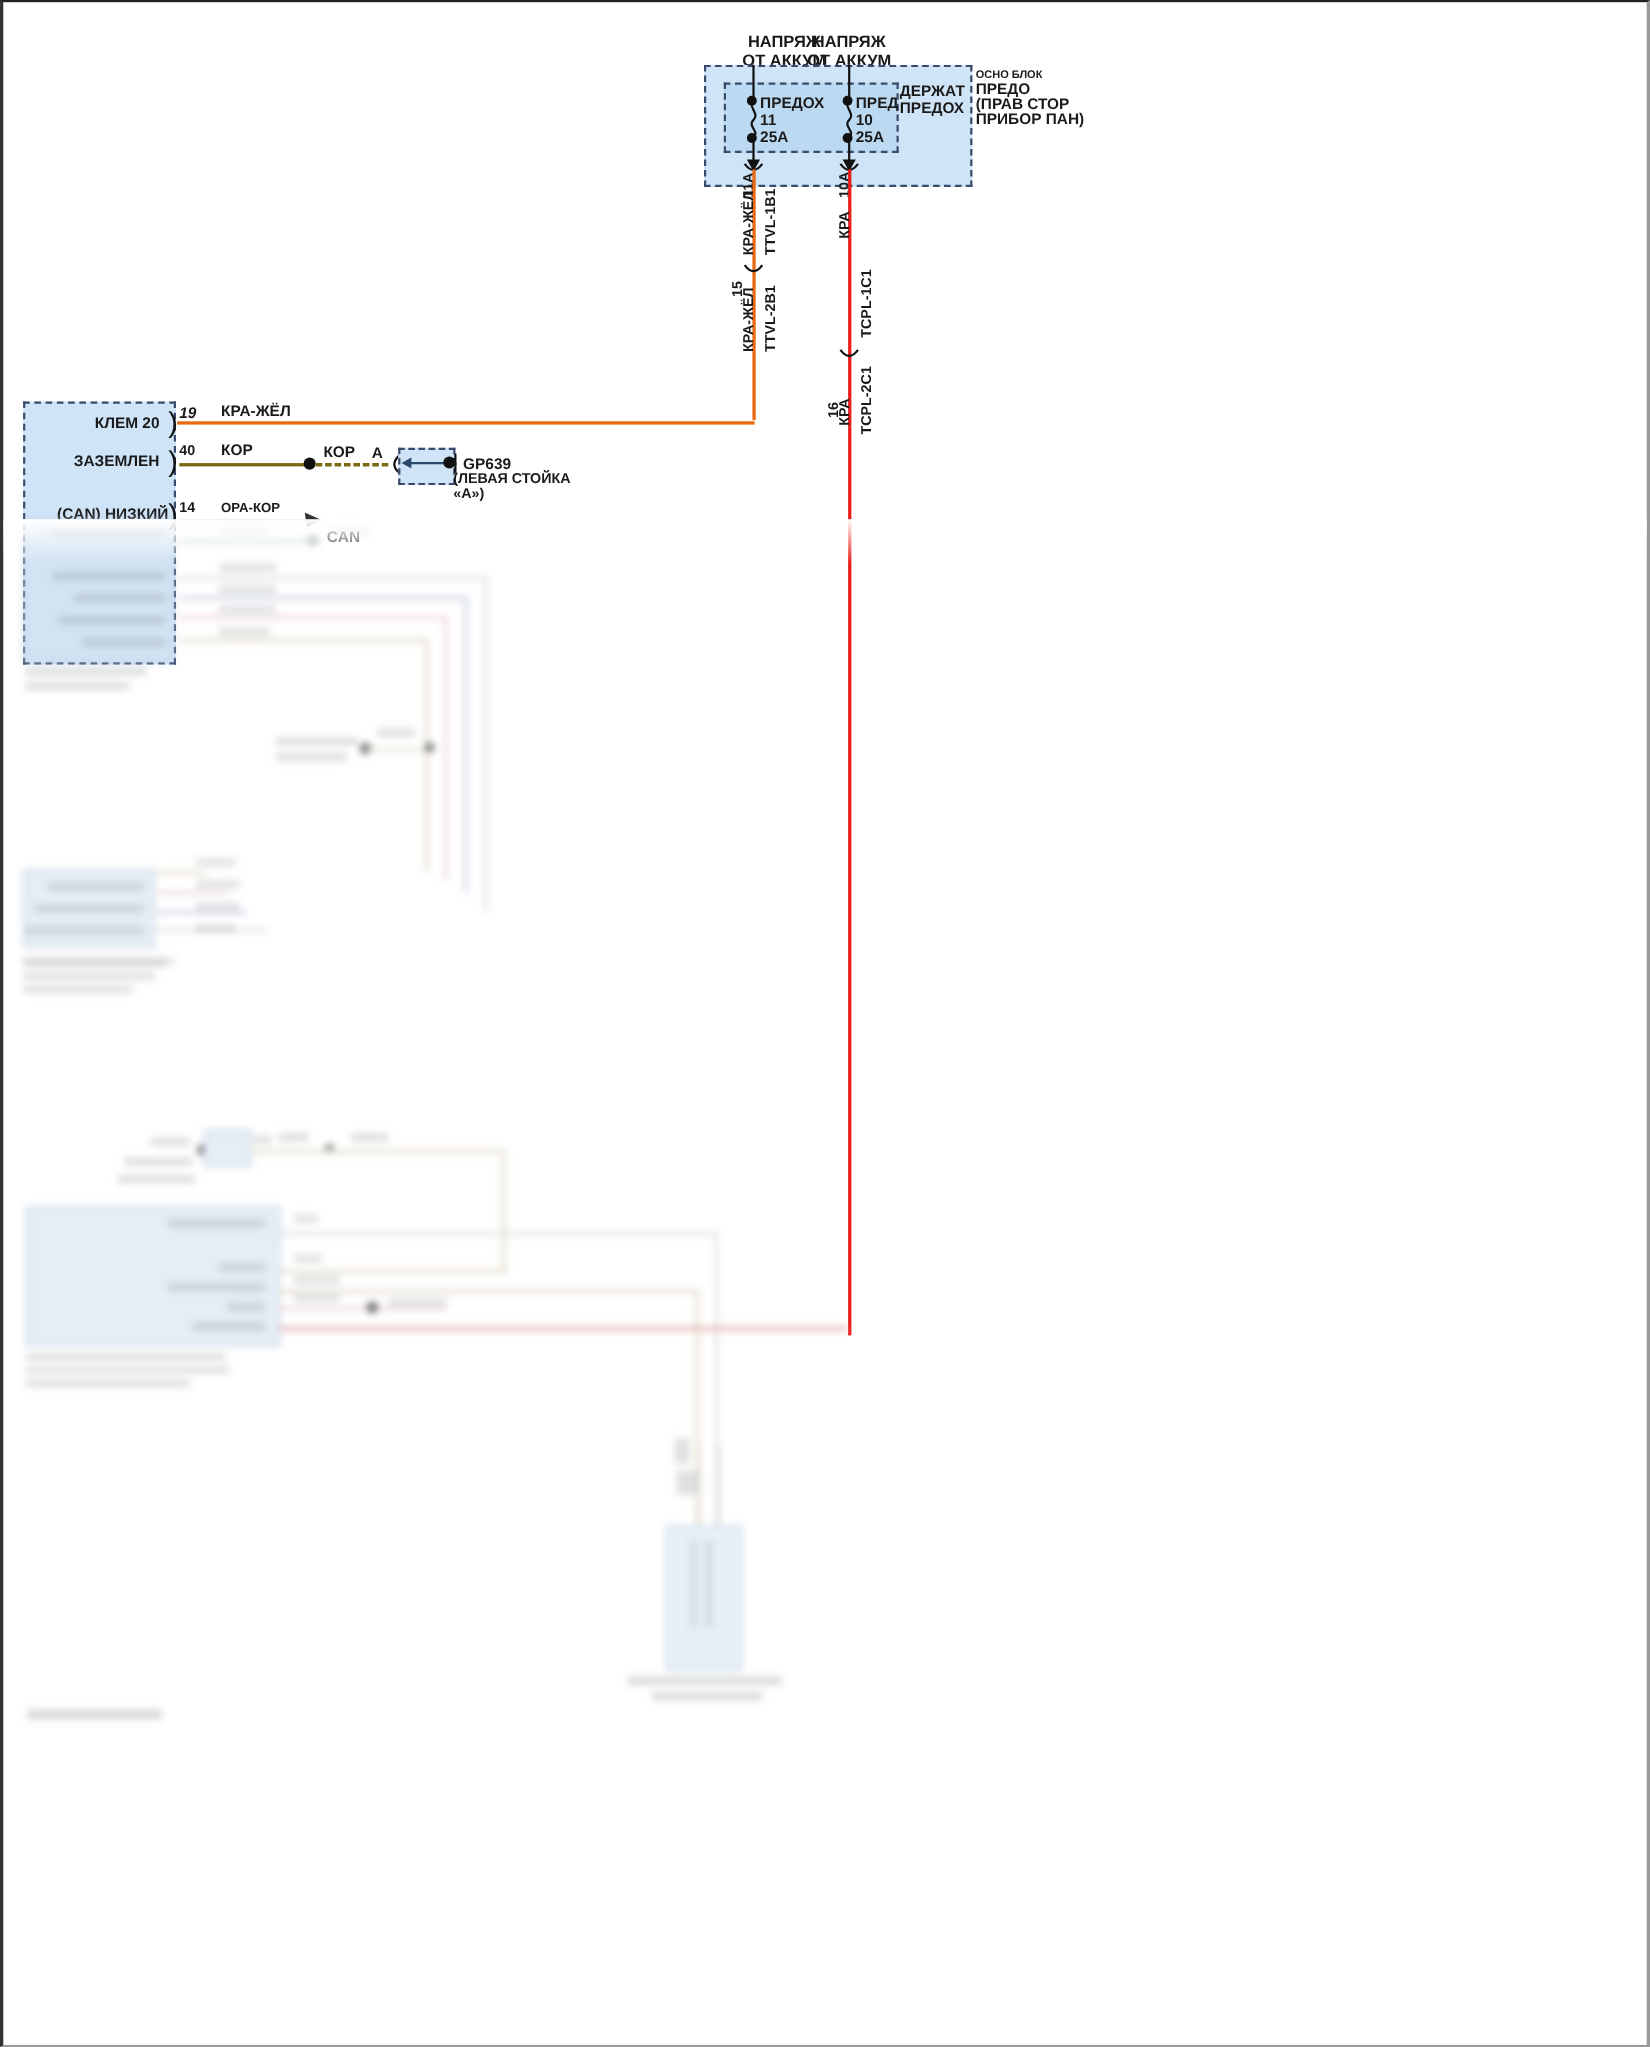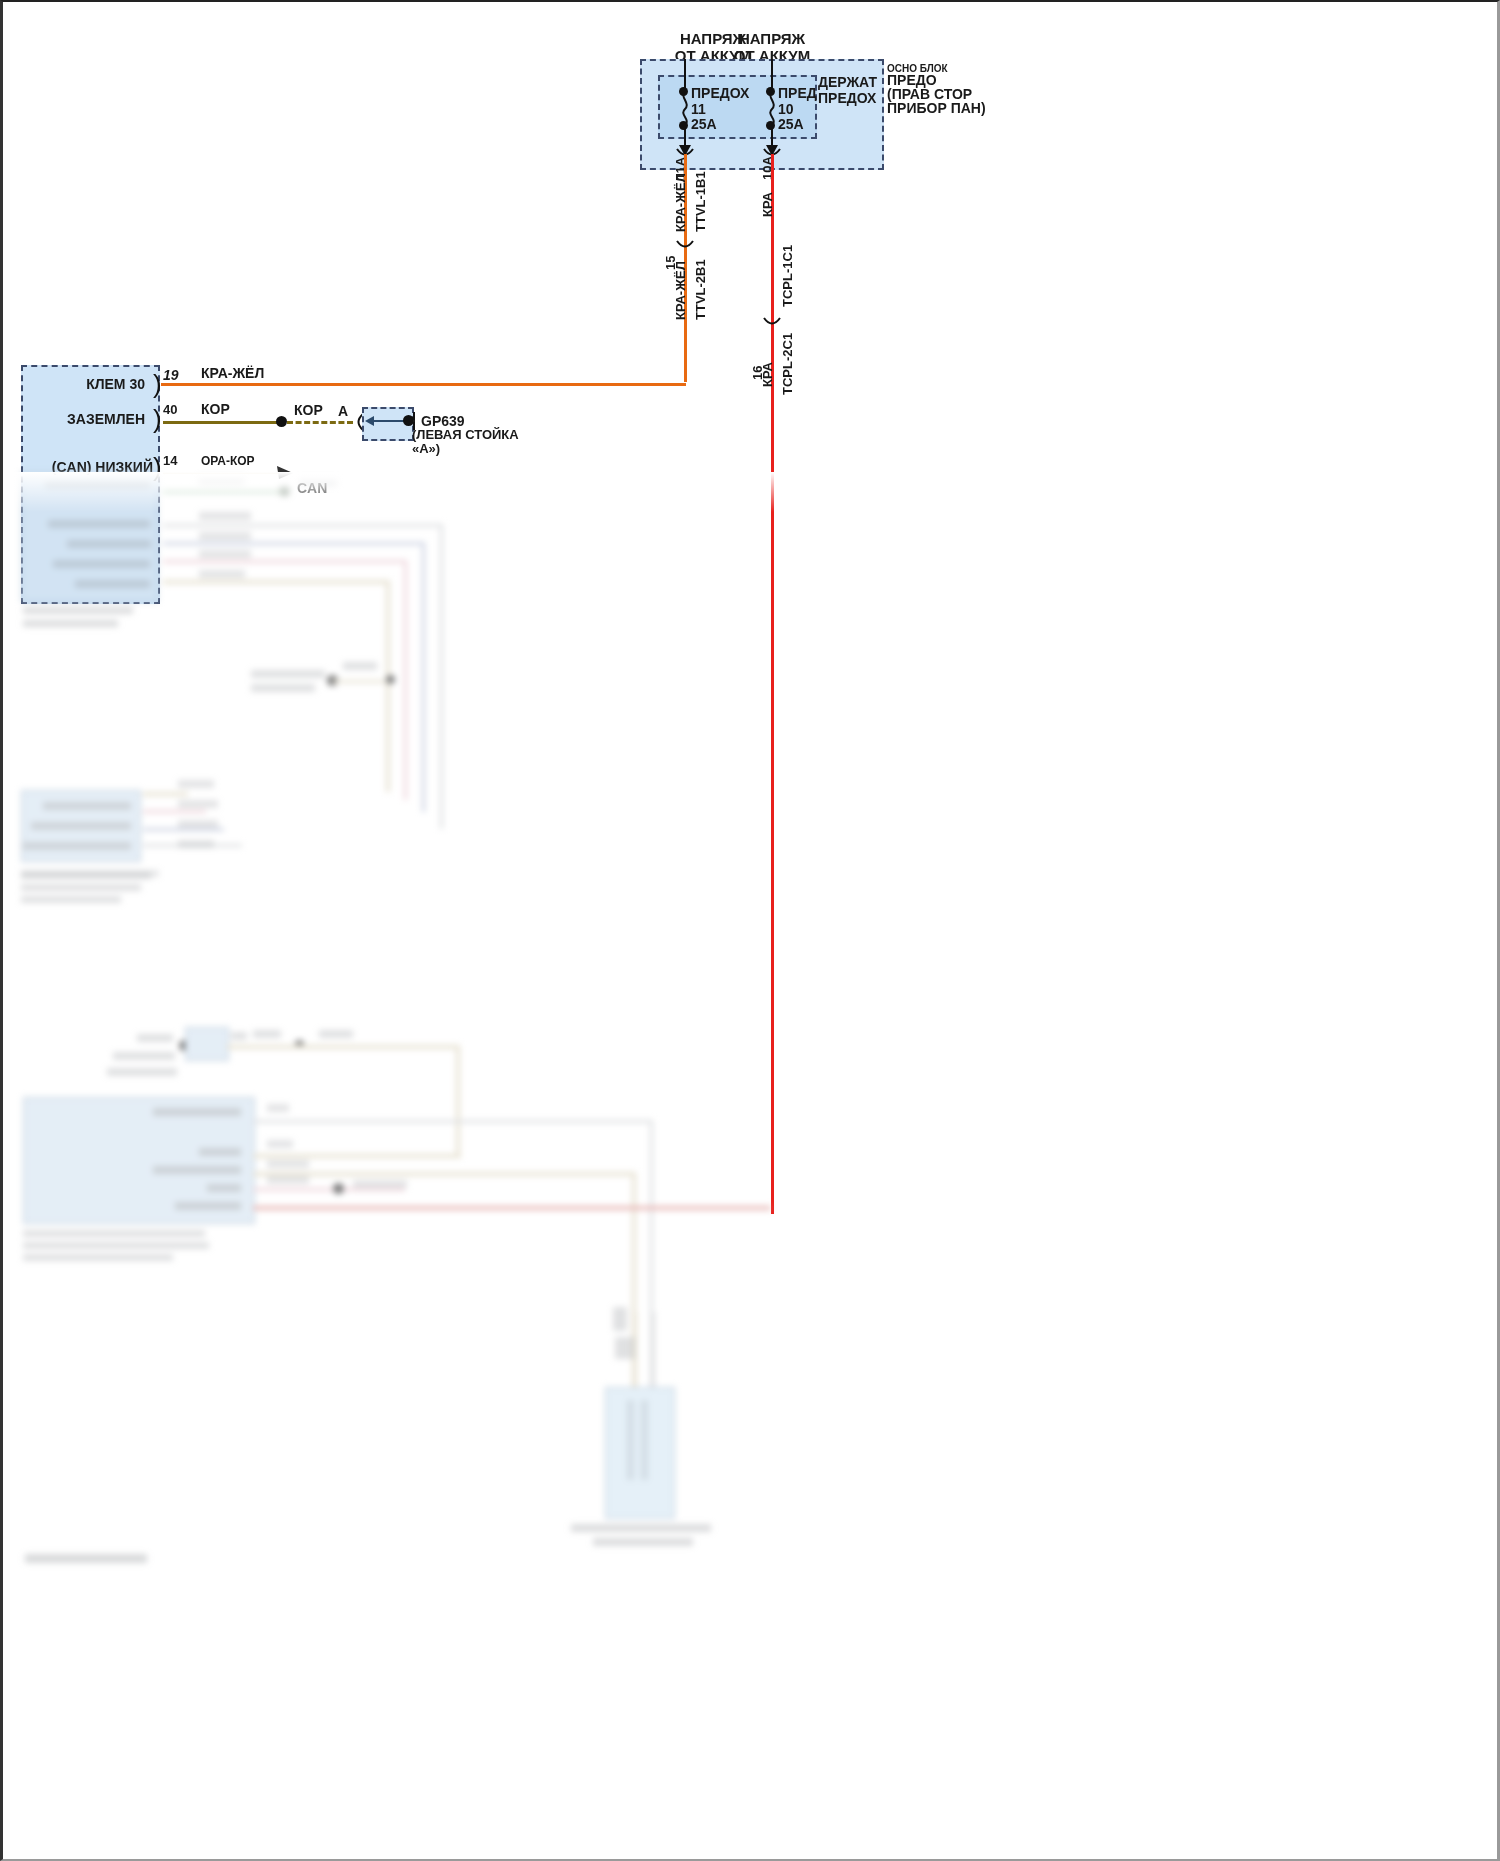--- a/index.html
+++ b/index.html
@@ -138,21 +138,21 @@
     <svg style="position:absolute;left:759px;top:315px;width:20px;height:14px;">
       <path d="M2 1 Q 10 12 18 1" fill="none" stroke="#111" stroke-width="2"></path>
     </svg>
 
     <div class="txt vert b" style="left:757px;top:385px;font-size:13px;">КРА</div>
     <div class="txt vert b" style="left:747px;top:378px;font-size:13px;">16</div>
     <div class="txt vert b" style="left:777px;top:393px;font-size:13px;">TCPL-2C1</div>
 
     <div class="boxdash" style="left:18px;top:363px;width:135px;height:235px;"></div>
 
-    <div class="txt b" style="left:60px;top:374px;font-size:14px;width:82px;text-align:right;">КЛЕМ 30</div>
+    <div class="txt b" style="left:60px;top:374px;font-size:14px;width:82px;text-align:right;">КЛЕМ 20</div>
     <div class="brk" style="left:150px;top:369px;">)</div>
     <div class="txt b" style="left:160px;top:365px;font-size:14px;font-style:italic;">19</div>
     <div class="txt b" style="left:198px;top:363px;font-size:14px;">КРА-ЖЁЛ</div>
 
     <div class="txt b" style="left:40px;top:409px;font-size:14px;width:102px;text-align:right;">ЗАЗЕМЛЕН</div>
     <div class="brk" style="left:150px;top:404px;">)</div>
     <div class="txt b" style="left:160px;top:400px;font-size:13px;">40</div>
     <div class="txt b" style="left:198px;top:399px;font-size:14px;">КОР</div>
 
     <div class="wire wh" style="left:160px;top:419px;width:118px;border-color:#7c6a12;"></div>

